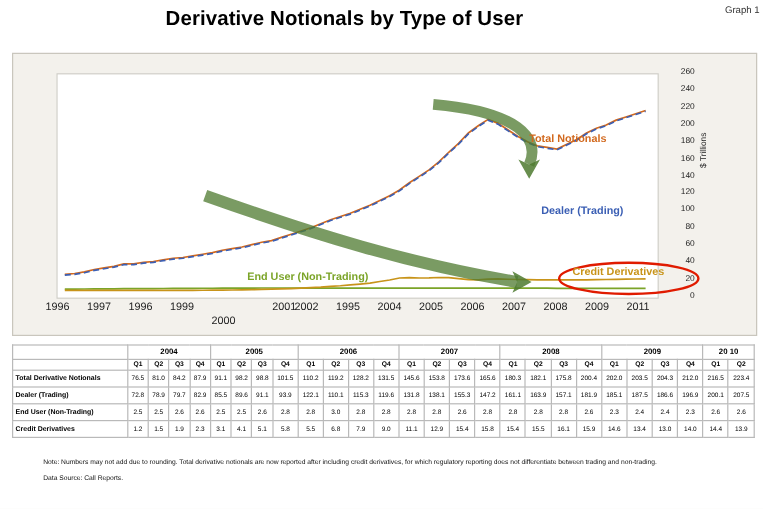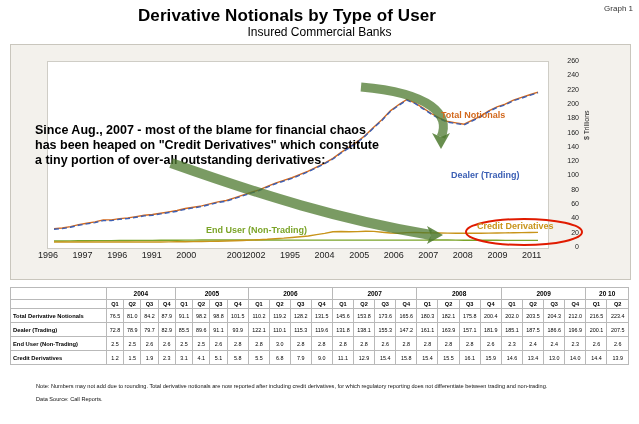--- a/index.html
+++ b/index.html
@@ -81,21 +81,20 @@
   }
   .notes .src{margin-top:5px;}
 </style>
 </head>
 <body>
 
 <div id="root">
 
   <div class="graph-tag">Graph 1</div>
   <div class="title">Derivative Notionals by Type of User</div>
-  <div class="subtitle">Insured Commercial Banks</div>
 
   <div class="chart-panel">
 
     <div class="plot">
       <svg id="chart-svg" width="498" height="184" viewBox="0 0 498 184">
           <polyline points="6,166.6153846153846 14.203389830508474,165.94615384615383 22.406779661016948,164.6076923076923 30.610169491525422,162.6 38.813559322033896,161.26153846153846 47.01694915254237,159.92307692307693 55.220338983050844,157.91538461538462 63.42372881355932,157.91538461538462 71.62711864406779,156.57692307692307 79.83050847457626,155.90769230769232 88.03389830508473,154.56923076923076 96.23728813559322,153.23076923076923 104.44067796610169,152.56153846153848 112.64406779661016,151.22307692307692 120.84745762711864,149.8846153846154 129.05084745762713,148.54615384615386 137.25423728813558,146.53846153846155 145.45762711864407,145.2 153.66101694915253,143.86153846153846 161.864406779661,141.85384615384615 170.06779661016947,139.84615384615384 178.27118644067795,138.5076923076923 186.47457627118644,135.83076923076925 194.6779661016949,133.15384615384616 202.88135593220338,130.47692307692307 211.08474576271186,127.80000000000001 219.28813559322032,124.45384615384616 227.4915254237288,121.1076923076923 235.6949152542373,118.43076923076923 243.89830508474574,115.75384615384615 252.10169491525423,112.4076923076923 260.30508474576266,109.06153846153846 268.50847457627117,105.04615384615384 276.7118644067796,101.03076923076924 284.91525423728814,96.34615384615384 293.1186440677966,90.32307692307694 301.32203389830505,84.96923076923078 309.52542372881356,79.61538461538463 317.728813559322,72.92307692307692 325.9322033898305,64.8923076923077 334.13559322033893,57.530769230769224 342.33898305084745,48.83076923076922 350.5423728813559,42.80769230769232 358.74576271186436,37.45384615384617 366.9491525423729,40.79999999999998 375.1525423728813,46.15384615384616 383.3559322033898,51.50769230769231 391.5593220338983,56.19230769230769 399.76271186440675,59.53846153846155 407.9661016949152,60.87692307692308 416.1694915254237,62.21538461538461 424.3728813559322,58.2 432.57627118644064,54.184615384615384 440.77966101694915,48.83076923076922 448.9830508474576,44.8153846153846 457.18644067796606,42.13846153846154 465.3898305084746,38.12307692307692 473.59322033898303,35.446153846153834 481.7966101694915,32.769230769230774 489.99999999999994,30.092307692307685" fill="none" stroke="#d2691e" stroke-width="1.4"></polyline>
           <polyline points="6,167.2846153846154 14.203389830508474,166.6153846153846 22.406779661016948,165.27692307692308 30.610169491525422,163.26923076923077 38.813559322033896,161.93076923076922 47.01694915254237,160.59230769230768 55.220338983050844,158.58461538461538 63.42372881355932,158.58461538461538 71.62711864406779,157.24615384615385 79.83050847457626,156.57692307692307 88.03389830508473,155.23846153846154 96.23728813559322,153.9 104.44067796610169,153.23076923076923 112.64406779661016,151.8923076923077 120.84745762711864,150.55384615384617 129.05084745762713,149.2153846153846 137.25423728813558,147.2076923076923 145.45762711864407,145.86923076923077 153.66101694915253,144.53076923076924 161.864406779661,142.52307692307693 170.06779661016947,140.51538461538462 178.27118644067795,139.17692307692306 186.47457627118644,136.5 194.6779661016949,133.82307692307694 202.88135593220338,131.14615384615385 211.08474576271186,128.46923076923076 219.28813559322032,125.12307692307692 227.4915254237288,121.77692307692308 235.6949152542373,119.1 243.89830508474574,116.42307692307693 252.10169491525423,113.07692307692308 260.30508474576266,109.73076923076923 268.50847457627117,105.71538461538462 276.7118644067796,101.7 284.91525423728814,97.0153846153846 293.1186440677966,90.9923076923077 301.32203389830505,85.63846153846154 309.52542372881356,80.28461538461539 317.728813559322,73.59230769230768 325.9322033898305,65.56153846153846 334.13559322033893,58.2 342.33898305084745,49.5 350.5423728813559,43.47692307692307 358.74576271186436,38.12307692307692 366.9491525423729,41.46923076923079 375.1525423728813,46.82307692307694 383.3559322033898,52.17692307692306 391.5593220338983,56.86153846153846 399.76271186440675,60.20769230769231 407.9661016949152,61.54615384615384 416.1694915254237,62.88461538461537 424.3728813559322,58.86923076923077 432.57627118644064,54.85384615384615 440.77966101694915,49.5 448.9830508474576,45.48461538461538 457.18644067796606,42.80769230769232 465.3898305084746,38.7923076923077 473.59322033898303,36.11538461538461 481.7966101694915,33.438461538461524 489.99999999999994,30.761538461538464" fill="none" stroke="#3b5fb4" stroke-width="1.4" stroke-dasharray="5,3"></polyline>
           <polyline points="6,178.99615384615385 14.203389830508474,178.92923076923077 22.406779661016948,178.8623076923077 30.610169491525422,178.79538461538462 38.813559322033896,178.72846153846154 47.01694915254237,178.66153846153847 55.220338983050844,178.5946153846154 63.42372881355932,178.5946153846154 71.62711864406779,178.52769230769232 79.83050847457626,178.46076923076924 88.03389830508473,178.39384615384614 96.23728813559322,178.32692307692307 104.44067796610169,178.32692307692307 112.64406779661016,178.26 120.84745762711864,178.19307692307692 129.05084745762713,178.19307692307692 137.25423728813558,178.12615384615384 145.45762711864407,178.12615384615384 153.66101694915253,178.05923076923077 161.864406779661,178.05923076923077 170.06779661016947,177.9923076923077 178.27118644067795,177.9923076923077 186.47457627118644,178.05923076923077 194.6779661016949,178.05923076923077 202.88135593220338,178.05923076923077 211.08474576271186,178.05923076923077 219.28813559322032,178.05923076923077 227.4915254237288,178.05923076923077 235.6949152542373,178.12615384615384 243.89830508474574,178.12615384615384 252.10169491525423,178.12615384615384 260.30508474576266,178.12615384615384 268.50847457627117,178.12615384615384 276.7118644067796,178.12615384615384 284.91525423728814,178.12615384615384 293.1186440677966,178.12615384615384 301.32203389830505,178.12615384615384 309.52542372881356,178.12615384615384 317.728813559322,178.12615384615384 325.9322033898305,178.12615384615384 334.13559322033893,178.12615384615384 342.33898305084745,178.12615384615384 350.5423728813559,178.12615384615384 358.74576271186436,178.12615384615384 366.9491525423729,178.12615384615384 375.1525423728813,178.12615384615384 383.3559322033898,178.05923076923077 391.5593220338983,178.05923076923077 399.76271186440675,178.05923076923077 407.9661016949152,178.12615384615384 416.1694915254237,178.26 424.3728813559322,178.26 432.57627118644064,178.26 440.77966101694915,178.26 448.9830508474576,178.26 457.18644067796606,178.32692307692307 465.3898305084746,178.32692307692307 473.59322033898303,178.32692307692307 481.7966101694915,178.32692307692307 489.99999999999994,178.32692307692307" fill="none" stroke="#7ba428" stroke-width="1.4"></polyline>
           <polyline points="6,180 14.203389830508474,180 22.406779661016948,180 30.610169491525422,180 38.813559322033896,180 47.01694915254237,180 55.220338983050844,180 63.42372881355932,180 71.62711864406779,180 79.83050847457626,180 88.03389830508473,180 96.23728813559322,180 104.44067796610169,180 112.64406779661016,179.93307692307692 120.84745762711864,179.86615384615385 129.05084745762713,179.79923076923077 137.25423728813558,179.7323076923077 145.45762711864407,179.66538461538462 153.66101694915253,179.53153846153847 161.864406779661,179.3976923076923 170.06779661016947,179.19692307692307 178.27118644067795,178.99615384615385 186.47457627118644,178.72846153846154 194.6779661016949,178.46076923076924 202.88135593220338,178.12615384615384 211.08474576271186,177.7246153846154 219.28813559322032,177.25615384615384 227.4915254237288,176.58692307692309 235.6949152542373,176.11846153846153 243.89830508474574,175.44923076923078 252.10169491525423,174.71307692307693 260.30508474576266,173.97692307692307 268.50847457627117,172.57153846153847 276.7118644067796,171.3669230769231 284.91525423728814,169.69384615384615 293.1186440677966,169.42615384615385 301.32203389830505,169.69384615384615 309.52542372881356,169.62692307692308 317.728813559322,169.22538461538463 325.9322033898305,169.35923076923078 334.13559322033893,170.22923076923078 342.33898305084745,171.03230769230768 350.5423728813559,171.3 358.74576271186436,170.63076923076923 366.9491525423729,170.36307692307693 375.1525423728813,170.6976923076923 383.3559322033898,170.89846153846153 391.5593220338983,171.03230769230768 399.76271186440675,171.16615384615386 407.9661016949152,171.3 416.1694915254237,171.3 424.3728813559322,171.3 432.57627118644064,171.3 440.77966101694915,171.16615384615386 448.9830508474576,171.03230769230768 457.18644067796606,170.89846153846153 465.3898305084746,170.76461538461538 473.59322033898303,170.63076923076923 481.7966101694915,170.49692307692308 489.99999999999994,170.36307692307693" fill="none" stroke="#c8941a" stroke-width="1.4"></polyline>
         </svg>
@@ -115,35 +114,34 @@
         <span style="top: 143.077px;">60</span>
         <span style="top: 157.385px;">40</span>
         <span style="top: 171.692px;">20</span>
         <span style="top: 186px;">0</span>
       </div>
     <div class="ylabel">$ Trillions</div>
     <div class="xaxis">
         <span style="left: -9px;">1996</span>
         <span style="left: 25.5714px;">1997</span>
         <span style="left: 60.1429px;">1996</span>
-        <span style="left: 94.7143px;">1991</span>
-        <span style="left: 129.286px;">2000</span>
+        <span style="left: 94.7143px;">1999</span>
+        <span style="left: 129.286px; margin-top: 12px;">2000</span>
         <span style="left: 163.857px; margin-left: 16px;">2001</span>
         <span style="left: 198.429px;">2002</span>
         <span style="left: 233px;">1995</span>
         <span style="left: 267.571px;">2004</span>
         <span style="left: 302.143px;">2005</span>
         <span style="left: 336.714px;">2006</span>
         <span style="left: 371.286px;">2007</span>
         <span style="left: 405.857px;">2008</span>
         <span style="left: 440.429px;">2009</span>
         <span style="left: 475px;">2011</span>
       </div>
 
-    <div class="callout2">Since Aug., 2007 - most of the blame for financial chaos has been heaped on "Credit Derivatives" which constitute a tiny portion of over-all outstanding derivatives:</div>
 
     <svg style="position:absolute;left:0;top:0;width:619px;height:234px;pointer-events:none;">
       <path d="M350,42 C420,48 440,70 430,92" stroke="#4e7a2f" stroke-width="9" fill="none" opacity="0.75"></path>
       <path d="M430,92 l-9,-4 l9,16 l9,-16 z" fill="#4e7a2f" opacity="0.85"></path>
       <path d="M160,118 C250,150 330,175 420,190" stroke="#4e7a2f" stroke-width="10" fill="none" opacity="0.75"></path>
       <path d="M420,190 l-4,-9 l16,9 l-16,9 z" fill="#4e7a2f" opacity="0.85"></path>
       <ellipse cx="513" cy="187" rx="58" ry="13" fill="none" stroke="#e01b00" stroke-width="2"></ellipse>
     </svg>
 
     <div class="lbl lbl-total">Total Notionals</div>

